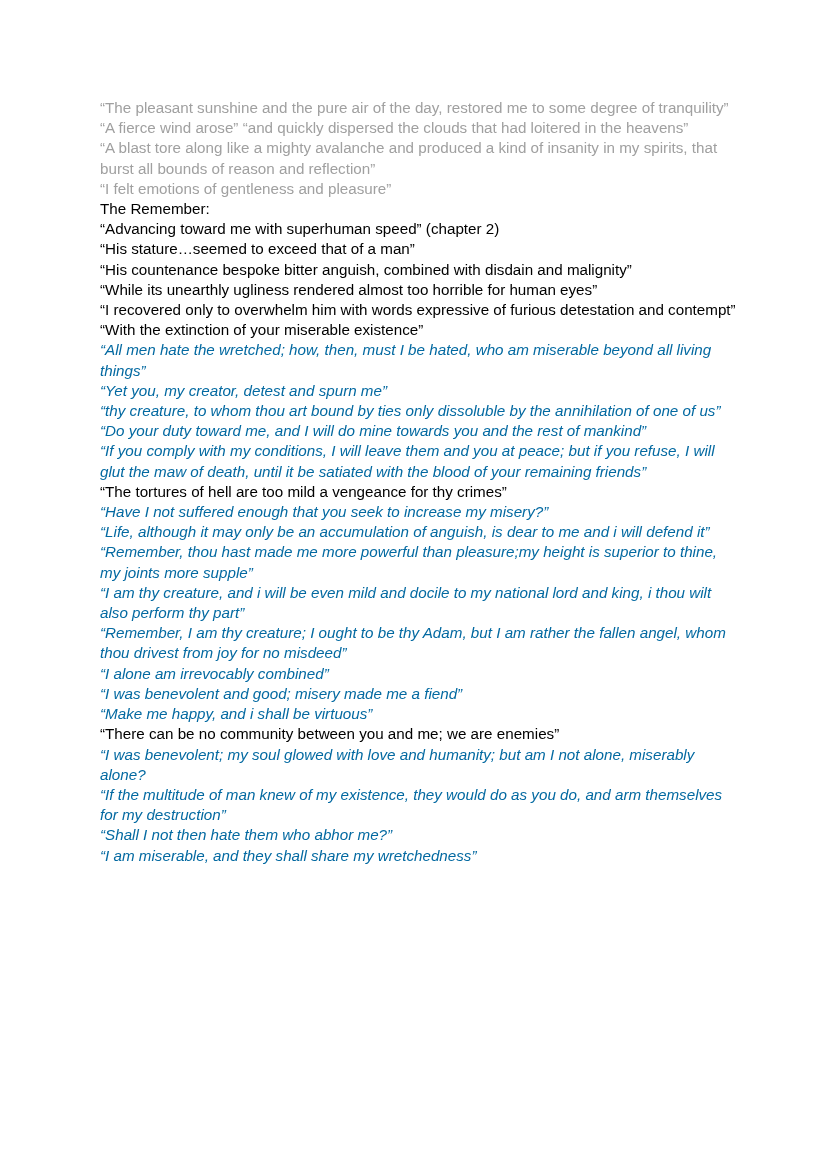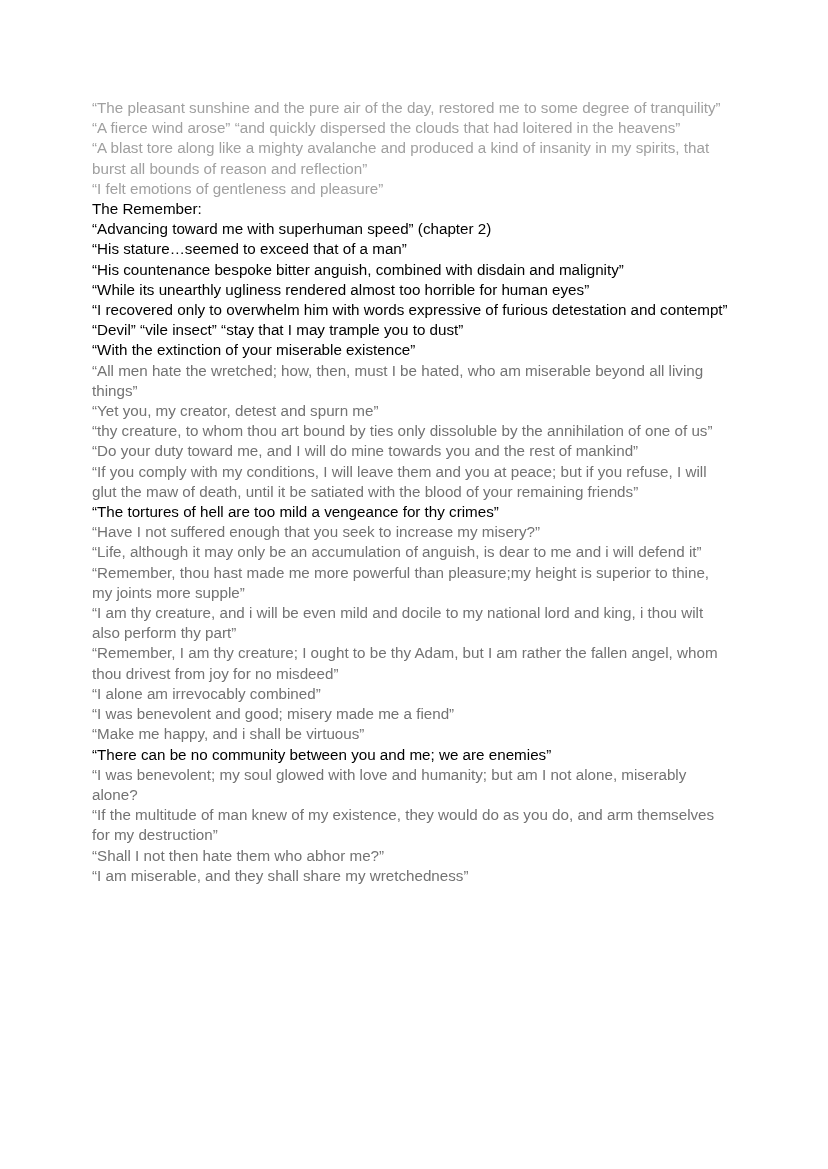--- a/index.html
+++ b/index.html
@@ -1,39 +1,38 @@
 <!DOCTYPE html>
 <html><head>
 <meta charset="utf-8">
 <style>
   html, body { margin: 0; padding: 0; background: #ffffff; }
   body { width: 828px; height: 1169px; position: relative; overflow: hidden; }
-  .page { position: absolute; left: 92px; top: 98px; width: 640px;
+  .page { position: absolute; left: 100px; top: 98px; width: 640px;
           font-family: "Liberation Sans", sans-serif; font-size: 15.2px; line-height: 20.2px; }
   .line { margin: 0; padding: 0; }
   .light { color: #a0a0a0; }
   .lightbold { color: #8f8f8f; font-weight: bold; }
   .black { color: #000000; }
-  .gray { color: #737373; }
+  .gray { color: #0369a1; font-style: italic; }
 </style>
 </head>
 <body>
 
 <div class="page">
   <p class="line light">“The pleasant sunshine and the pure air of the day, restored me to some degree of tranquility”</p>
   <p class="line light">“A fierce wind arose” “and quickly dispersed the clouds that had loitered in the heavens”</p>
   <p class="line light">“A blast tore along like a mighty avalanche and produced a kind of insanity in my spirits, that burst all bounds of reason and reflection”</p>
   <p class="line light">“I felt emotions of gentleness and pleasure”</p>
   <p class="line black">The Remember:</p>
   <p class="line black">“Advancing toward me with superhuman speed” (chapter 2)</p>
   <p class="line black">“His stature…seemed to exceed that of a man”</p>
   <p class="line black">“His countenance bespoke bitter anguish, combined with disdain and malignity”</p>
   <p class="line black">“While its unearthly ugliness rendered almost too horrible for human eyes”</p>
   <p class="line black">“I recovered only to overwhelm him with words expressive of furious detestation and contempt”</p>
-  <p class="line black">“Devil” “vile insect” “stay that I may trample you to dust”</p>
   <p class="line black">“With the extinction of your miserable existence”</p>
   <p class="line gray">“All men hate the wretched; how, then, must I be hated, who am miserable beyond all living things”</p>
   <p class="line gray">“Yet you, my creator, detest and spurn me”</p>
   <p class="line gray">“thy creature, to whom thou art bound by ties only dissoluble by the annihilation of one of us”</p>
   <p class="line gray">“Do your duty toward me, and I will do mine towards you and the rest of mankind”</p>
   <p class="line gray">“If you comply with my conditions, I will leave them and you at peace; but if you refuse, I will glut the maw of death, until it be satiated with the blood of your remaining friends”</p>
   <p class="line black">“The tortures of hell are too mild a vengeance for thy crimes”</p>
   <p class="line gray">“Have I not suffered enough that you seek to increase my misery?”</p>
   <p class="line gray">“Life, although it may only be an accumulation of anguish, is dear to me and i will defend it”</p>
   <p class="line gray">“Remember, thou hast made me more powerful than pleasure;my height is superior to thine, my joints more supple”</p>

